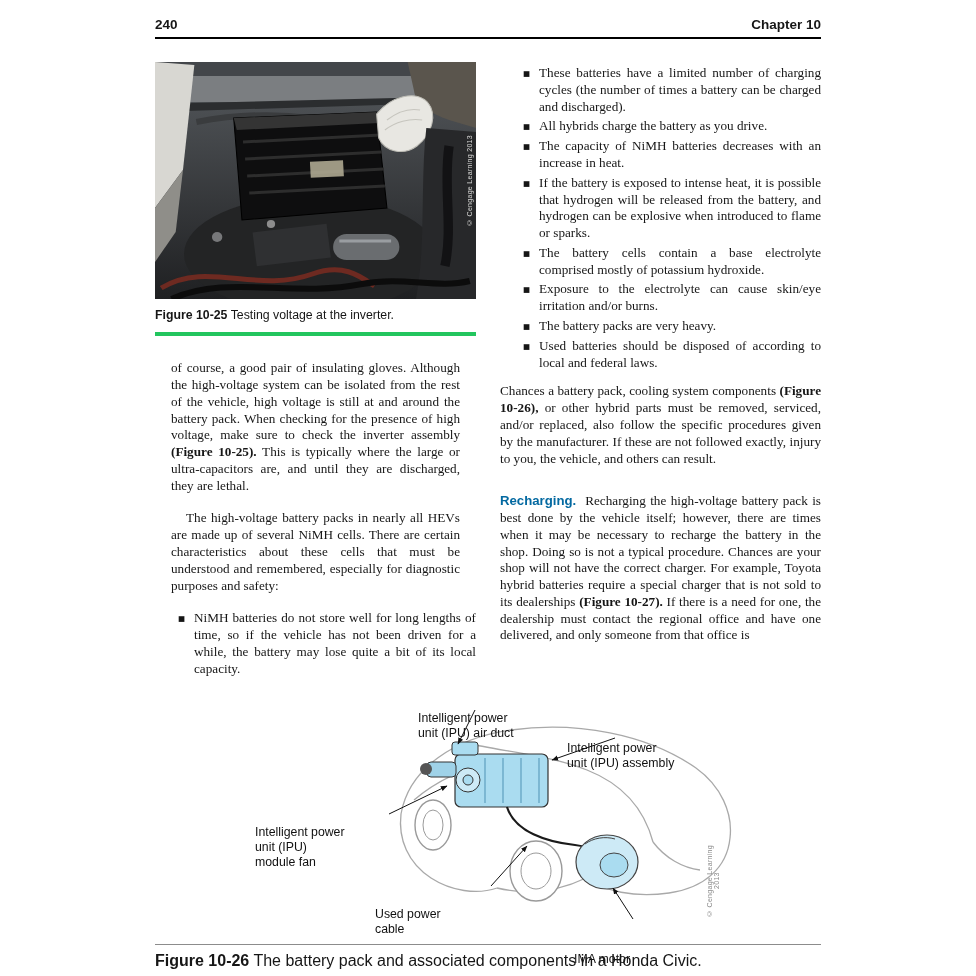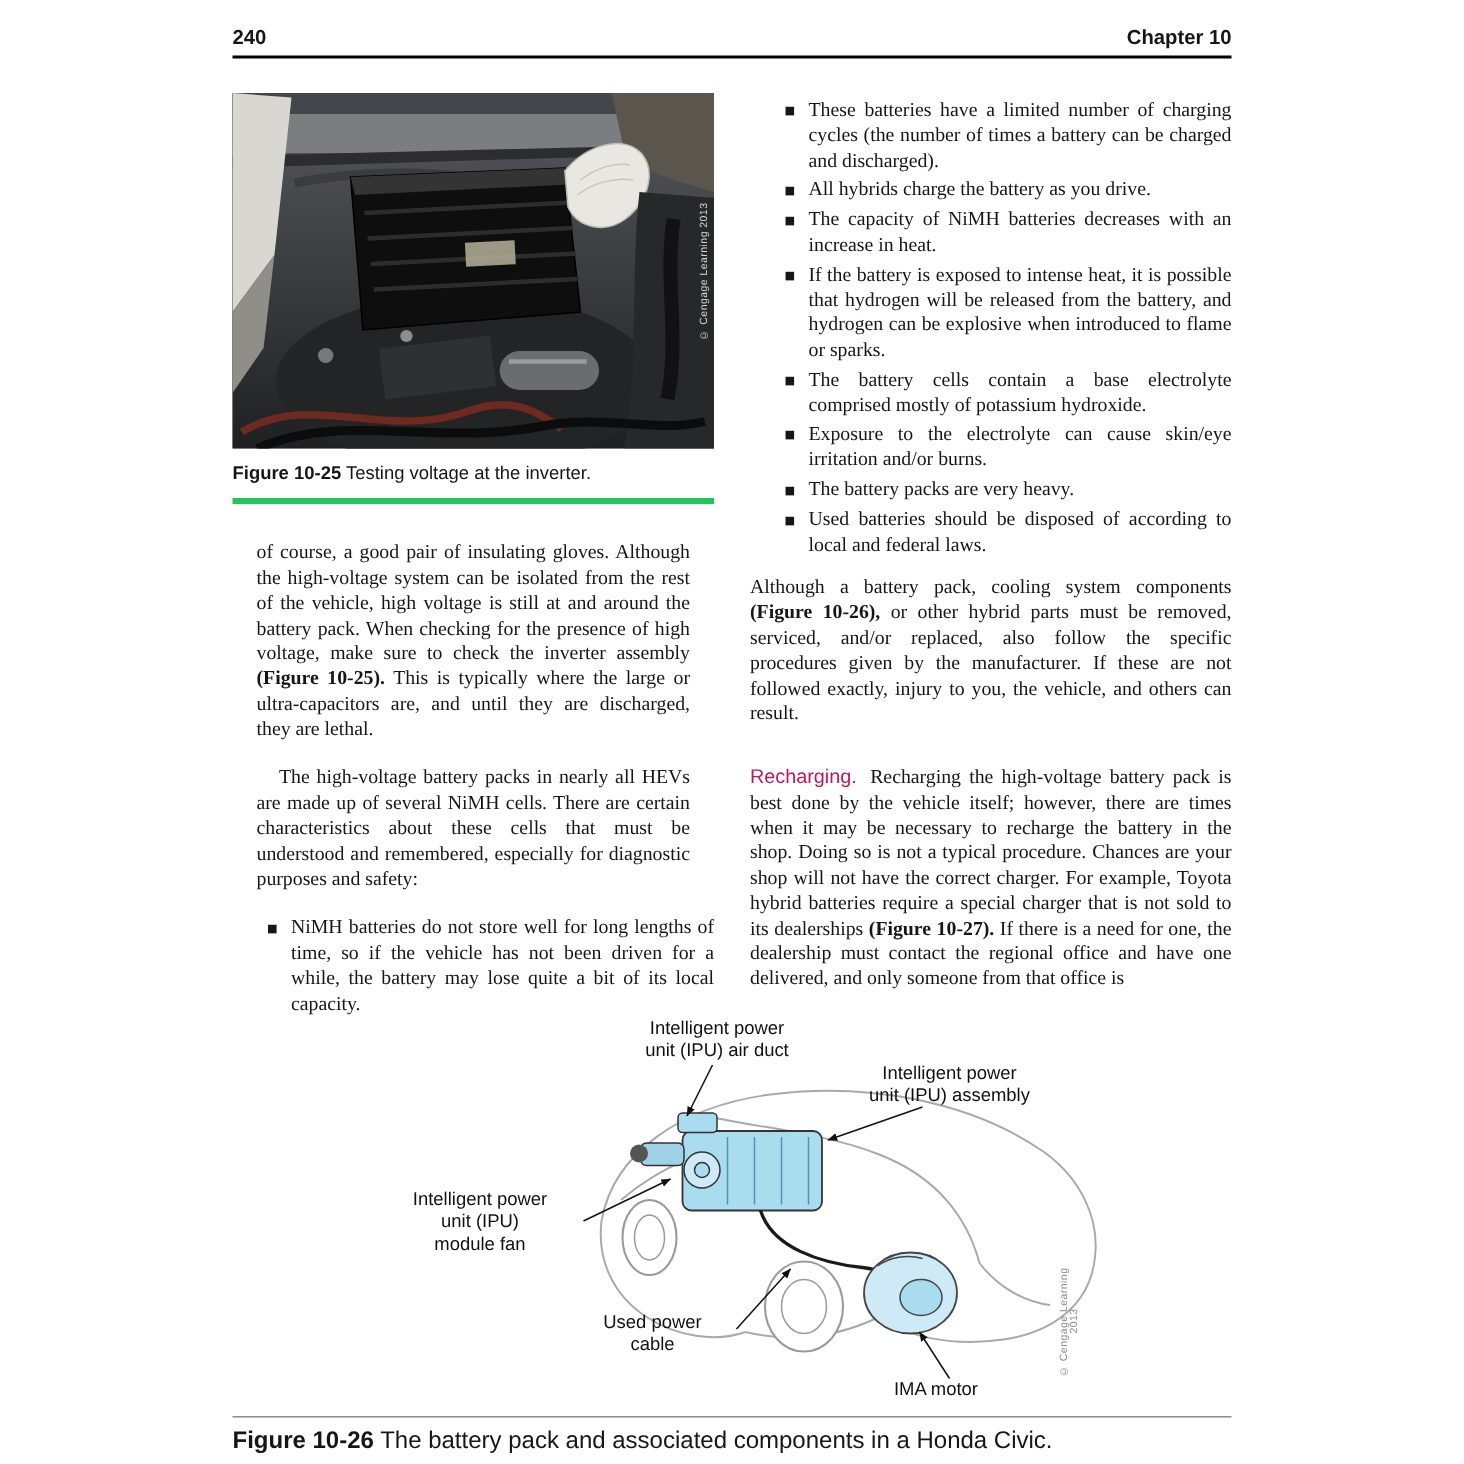--- a/index.html
+++ b/index.html
@@ -32,27 +32,27 @@
   }
   .body-text { margin-top:24px; }
   .body-text p { margin:16px; }
   .para-indent { text-indent:15px; }
   .bullet { display:flex; margin-top:3px; }
   .bullet .marker { flex:0 0 16px; font-family:"DejaVu Sans", sans-serif; font-size:7.5px; line-height:17px; }
   .bullet .btext { flex:1; text-align:justify; }
   .indented-bullets { padding-left:23px; margin-top:11px; }
   .mt12 { margin-top:12px; }
   .mt24 { margin-top:24px; }
-  .subhead { font-family:"Liberation Sans", sans-serif; font-weight:normal; color:#be185d; margin-right:9px; }
+  .subhead { font-family:"Liberation Sans", sans-serif; font-weight:bold; color:#0369a1; margin-right:9px; }
   
   .fig26 { position:absolute; top:672px; left:155px; width:666px; height:272px; }
   .fig26 svg.diagram { position:absolute; left:0; top:0; width:666px; height:272px; }
   .dlabel {
     position:absolute; font-family:"Liberation Sans", sans-serif; font-size:12.3px;
-    line-height:1.22; text-align:center; white-space:pre-line; color:#111;
+    line-height:1.22; text-align:left; white-space:pre-line; color:#111;margin-top:33px;
   }
   .lbl-airduct { left:263px; top:6px;  width:120px; }
   .lbl-assembly { left:412px; top:36px; width:132px; }
   .lbl-fan { left:100px; top:120px; width:130px; }
   .lbl-cable { left:220px; top:202px; width:120px; }
   .lbl-ima { left:419px; top:247px; width:100px; }
   .fig26-credit { position:absolute; left:551px; top:168px; height:82px; color:#8a8a8a; }
   .caption26 {
     position:absolute; top:944px; left:155px; width:666px;
     border-top:1px solid #8c8c8c; border-bottom:1px solid #8c8c8c;
@@ -158,21 +158,21 @@
         <div class="bullet">
           <span class="marker">■</span>
           <span class="btext">The battery packs are very heavy.</span>
         </div>
         <div class="bullet">
           <span class="marker">■</span>
           <span class="btext">Used batteries should be disposed of according to local and federal laws.</span>
         </div>
       </div>
 
-      <p class="mt12" style="margin:12px 0 0 0;"><span>Although a battery pack, cooling system components </span><b>(Figure 10-26),</b><span> or other hybrid parts must be removed, serviced, and/or replaced, also follow the specific procedures given by the manufacturer. If these are not followed exactly, injury to you, the vehicle, and others can result.</span></p>
+      <p class="mt12" style="margin:12px 0 0 0;"><span>Chances a battery pack, cooling system components </span><b>(Figure 10-26),</b><span> or other hybrid parts must be removed, serviced, and/or replaced, also follow the specific procedures given by the manufacturer. If these are not followed exactly, injury to you, the vehicle, and others can result.</span></p>
 
       <p class="mt24" style="margin:26px 0 0 0;"><span class="subhead">Recharging.</span><span>Recharging the high-voltage battery pack is best done by the vehicle itself; however, there are times when it may be necessary to recharge the battery in the shop. Doing so is not a typical procedure. Chances are your shop will not have the correct charger. For example, Toyota hybrid batteries require a special charger that is not sold to its dealerships </span><b>(Figure 10-27).</b><span> If there is a need for one, the dealership must contact the regional office and have one delivered, and only someone from that office is</span></p>
     </div>
   </div>
 
   <div class="fig26">
     <svg class="diagram" viewBox="0 0 666 272">
       <defs>
         <marker id="ah" viewBox="0 0 8 8" markerWidth="7" markerHeight="7" refX="7" refY="3.5" orient="auto">
           <path d="M0,0.5 L7.5,3.5 L0,6.5 Z" fill="#111"></path>

